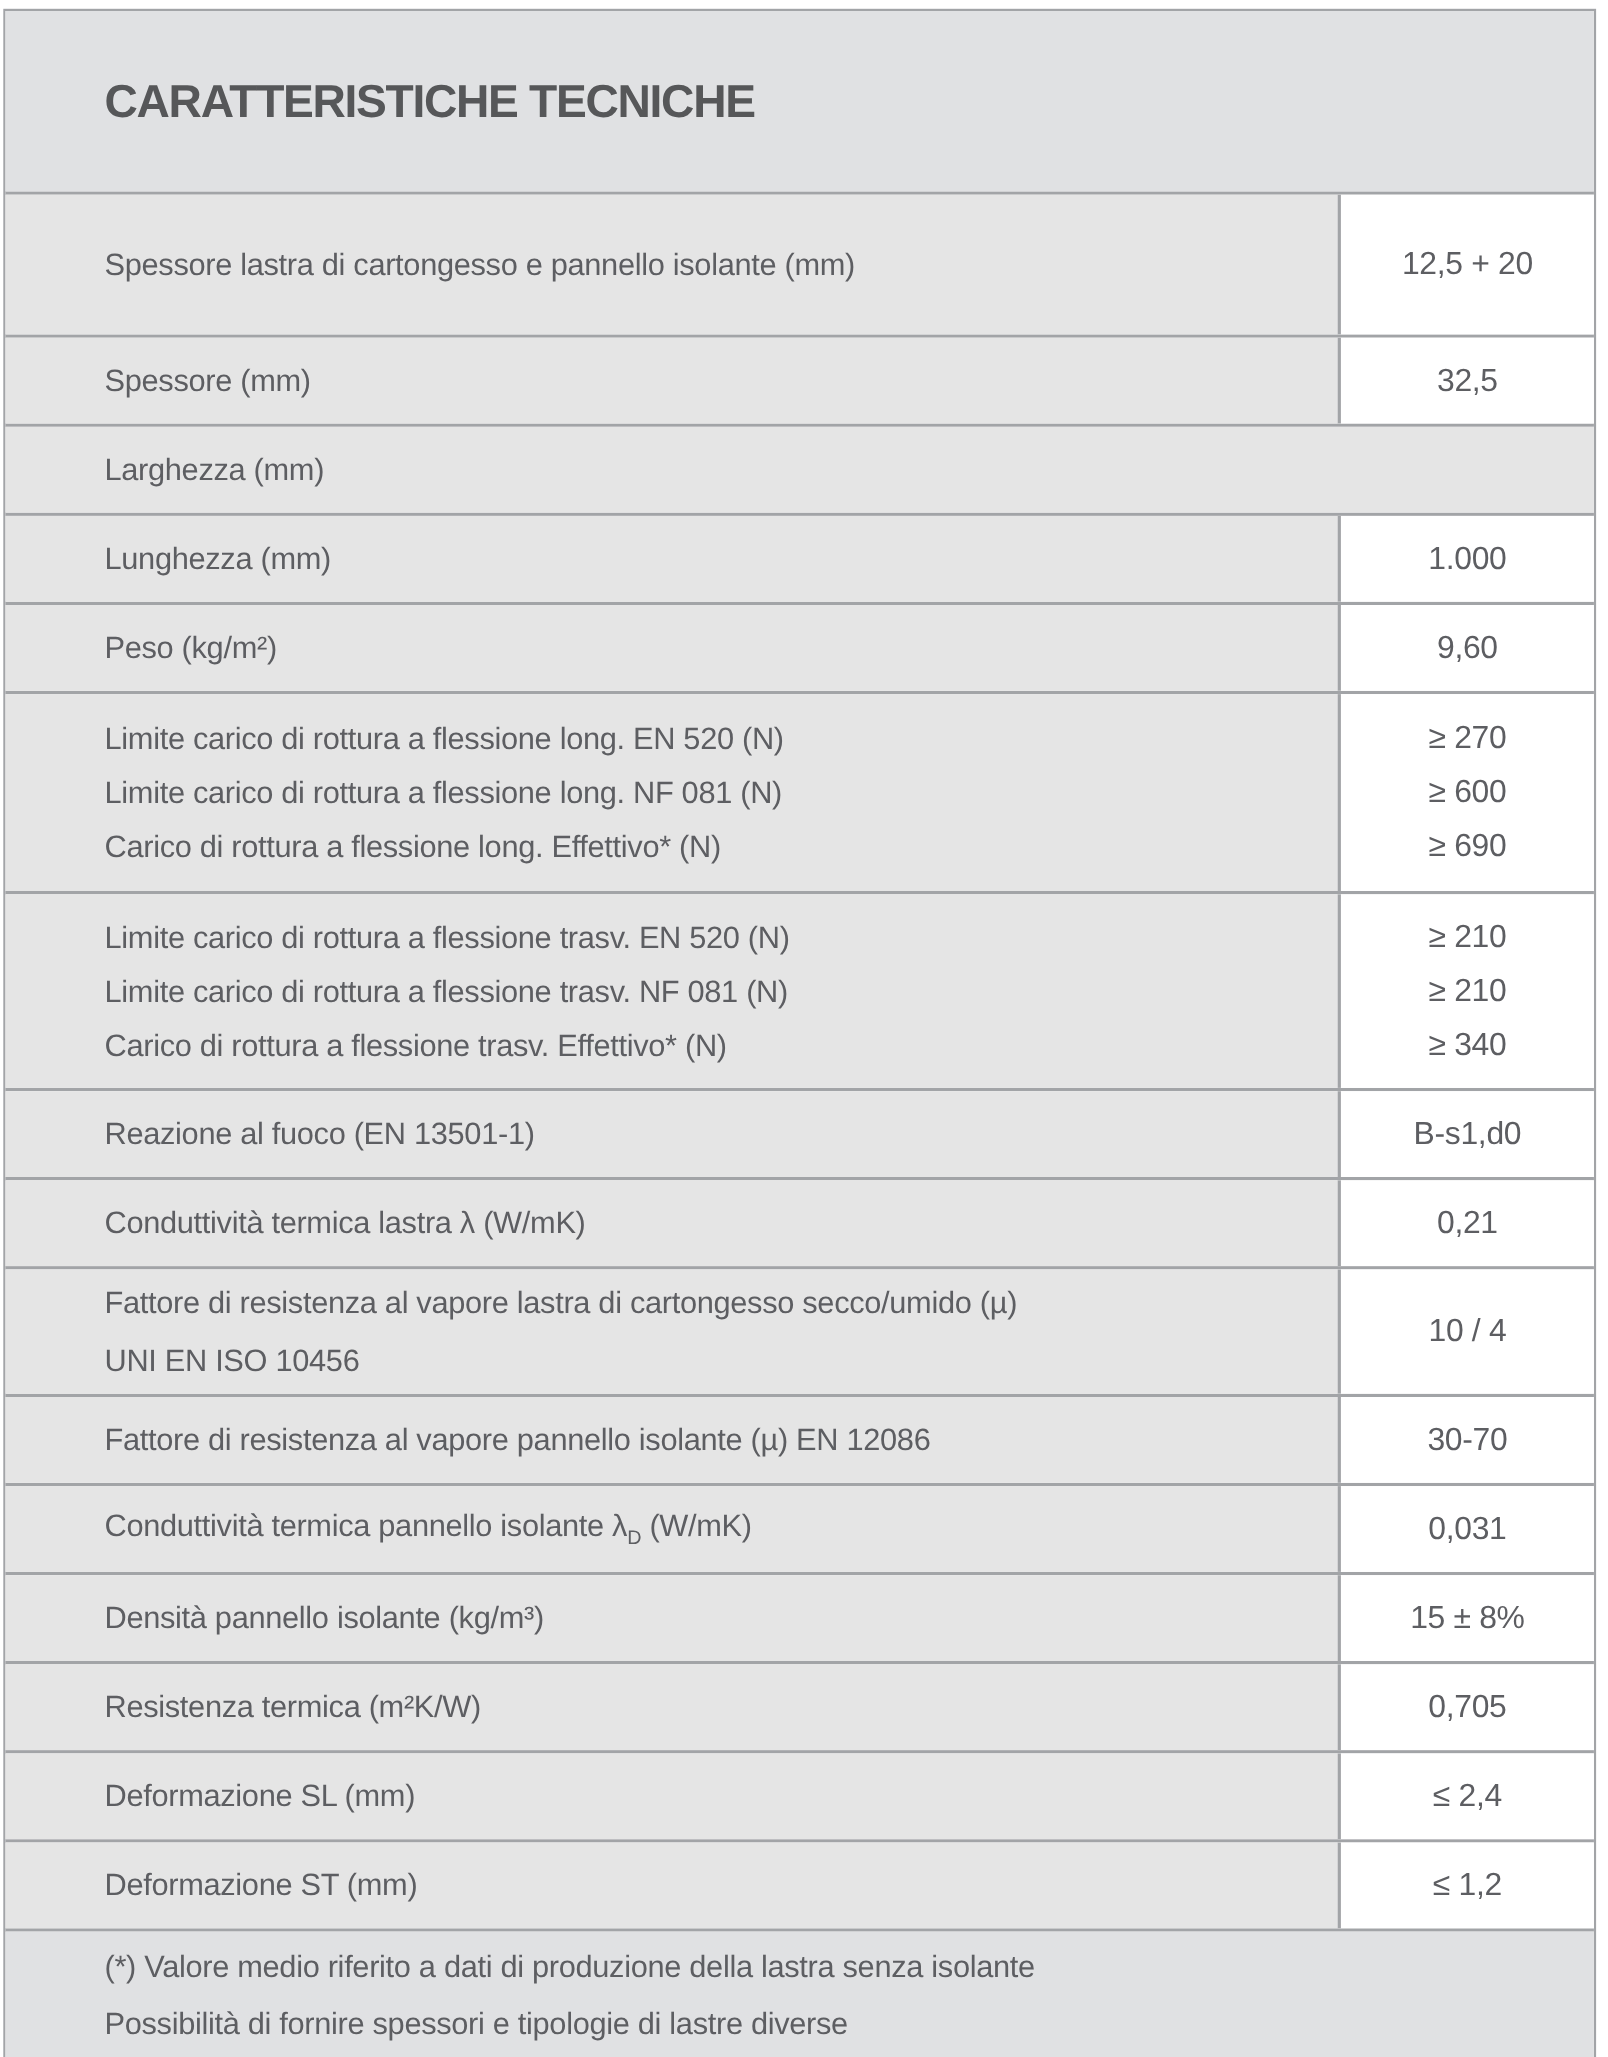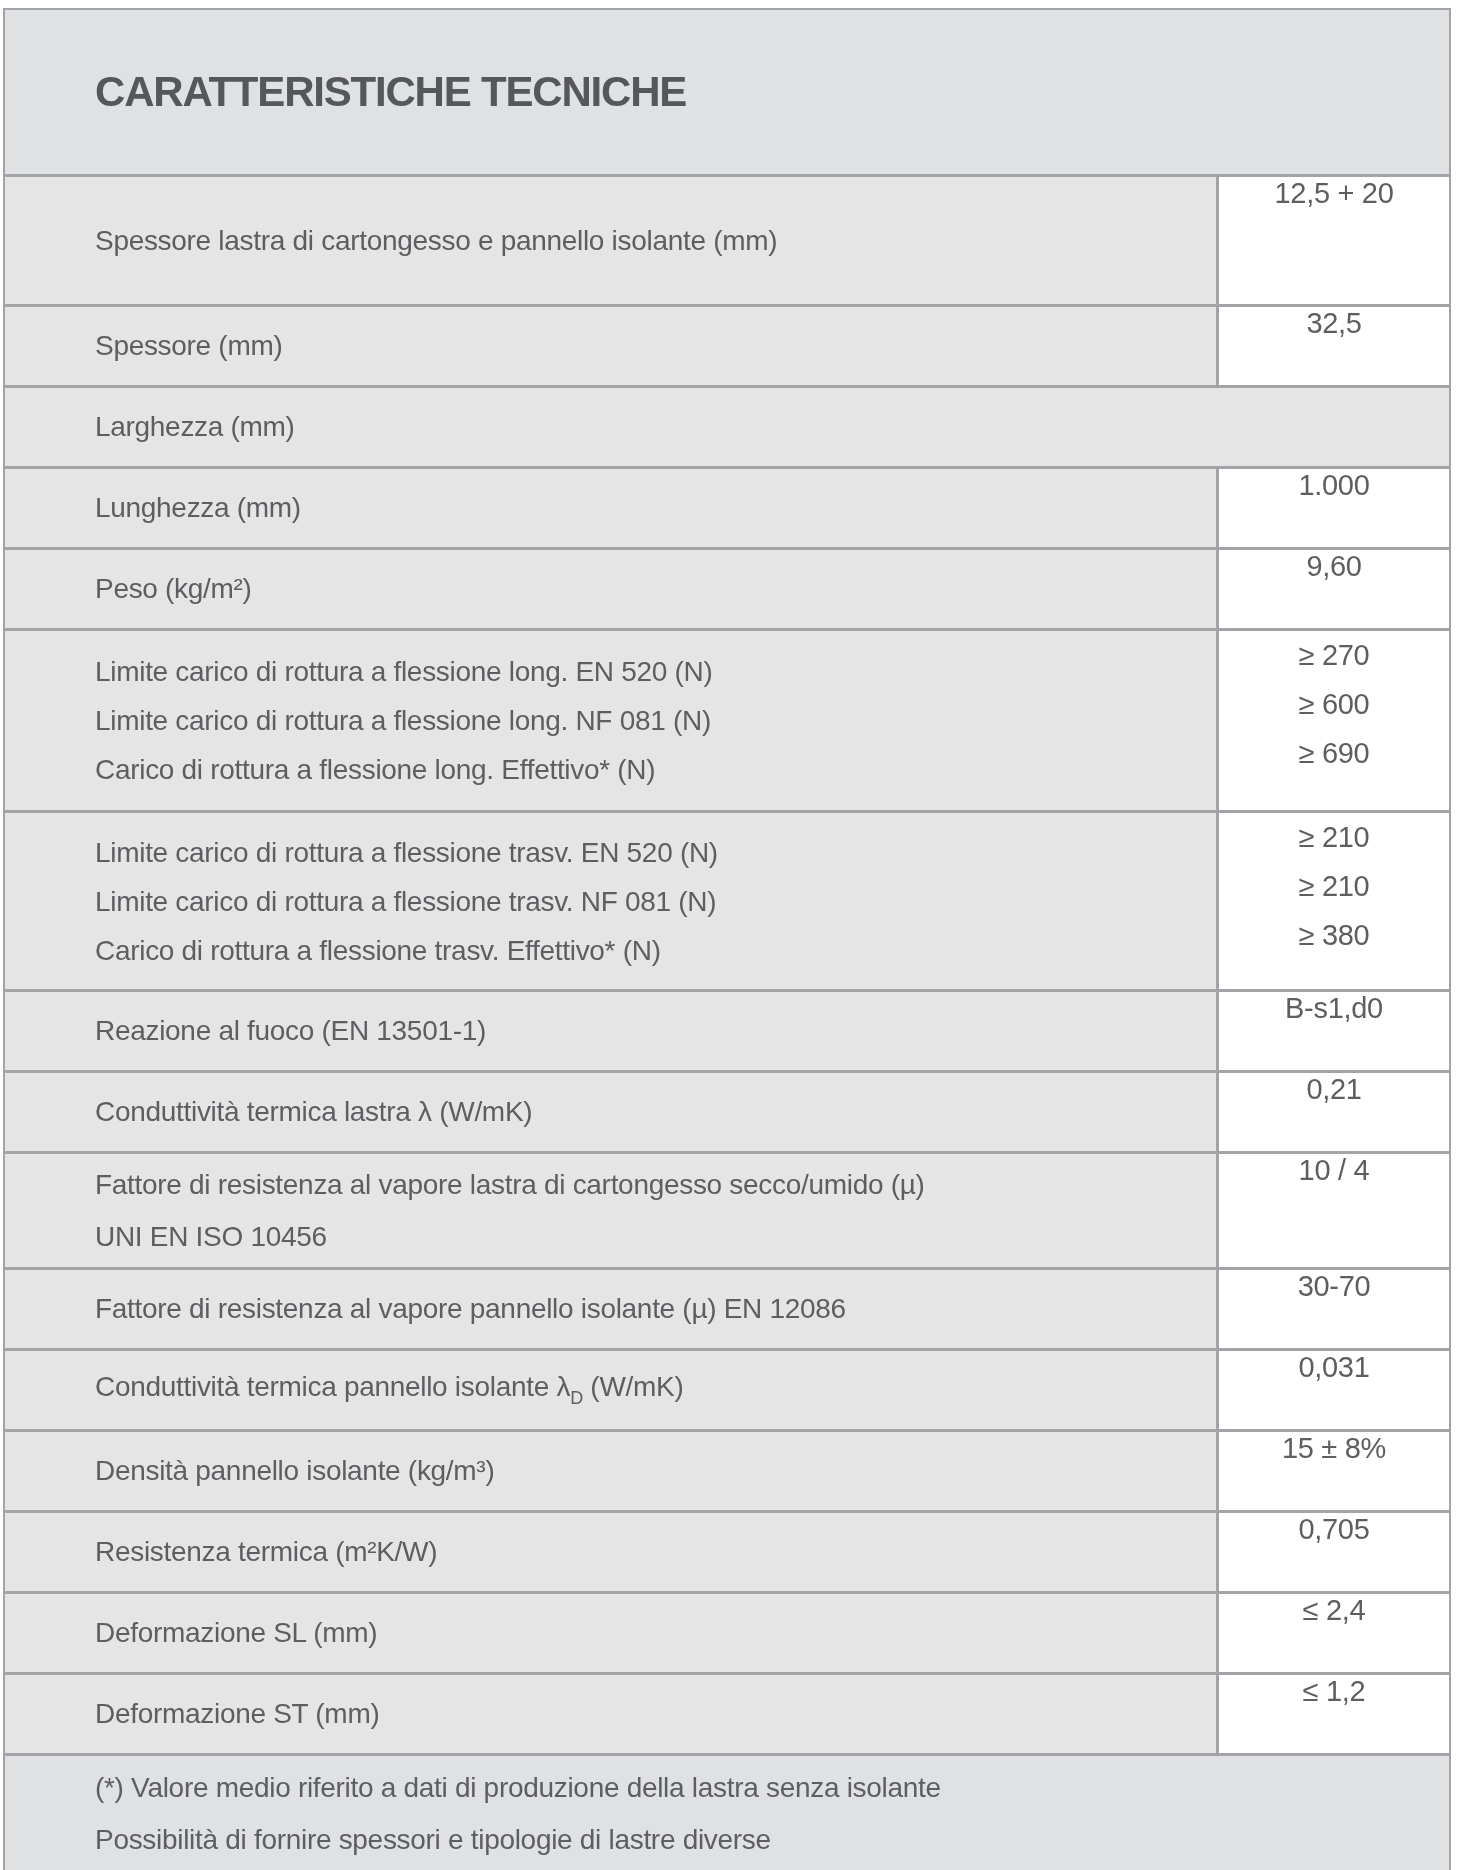--- a/index.html
+++ b/index.html
@@ -36,21 +36,21 @@
     font-size: 28px;
     letter-spacing: -0.3px;
     box-sizing: border-box;
   }
   .cell-value {
     width: 230px;
     background: #ffffff;
     border-left: 3px solid #a2a4a7;
     display: flex;
     flex-direction: column;
-    justify-content: flex-start;
+    justify-content: center;
     align-items: center;
     text-align: center;
     color: #5d5e62;
     font-size: 29px;
     letter-spacing: -0.3px;
     flex: none;
   }
   .cell-full {
     flex: 1;
     background: #e0e1e3;
@@ -153,21 +153,21 @@
 
   <div class="row h-multi3b">
     <div class="cell-label">
       <span class="mline">Limite carico di rottura a flessione trasv. EN 520 (N)</span>
       <span class="mline">Limite carico di rottura a flessione trasv. NF 081 (N)</span>
       <span class="mline">Carico di rottura a flessione trasv. Effettivo* (N)</span>
     </div>
     <div class="cell-value">
       <span class="mline">≥ 210</span>
       <span class="mline">≥ 210</span>
-      <span class="mline">≥ 380</span>
+      <span class="mline">≥ 340</span>
     </div>
   </div>
 
   <div class="row h-std">
     <div class="cell-label">
       <span>Reazione al fuoco (EN 13501-1)</span>
     </div>
     <div class="cell-value">
       <span>B-s1,d0</span>
     </div>

